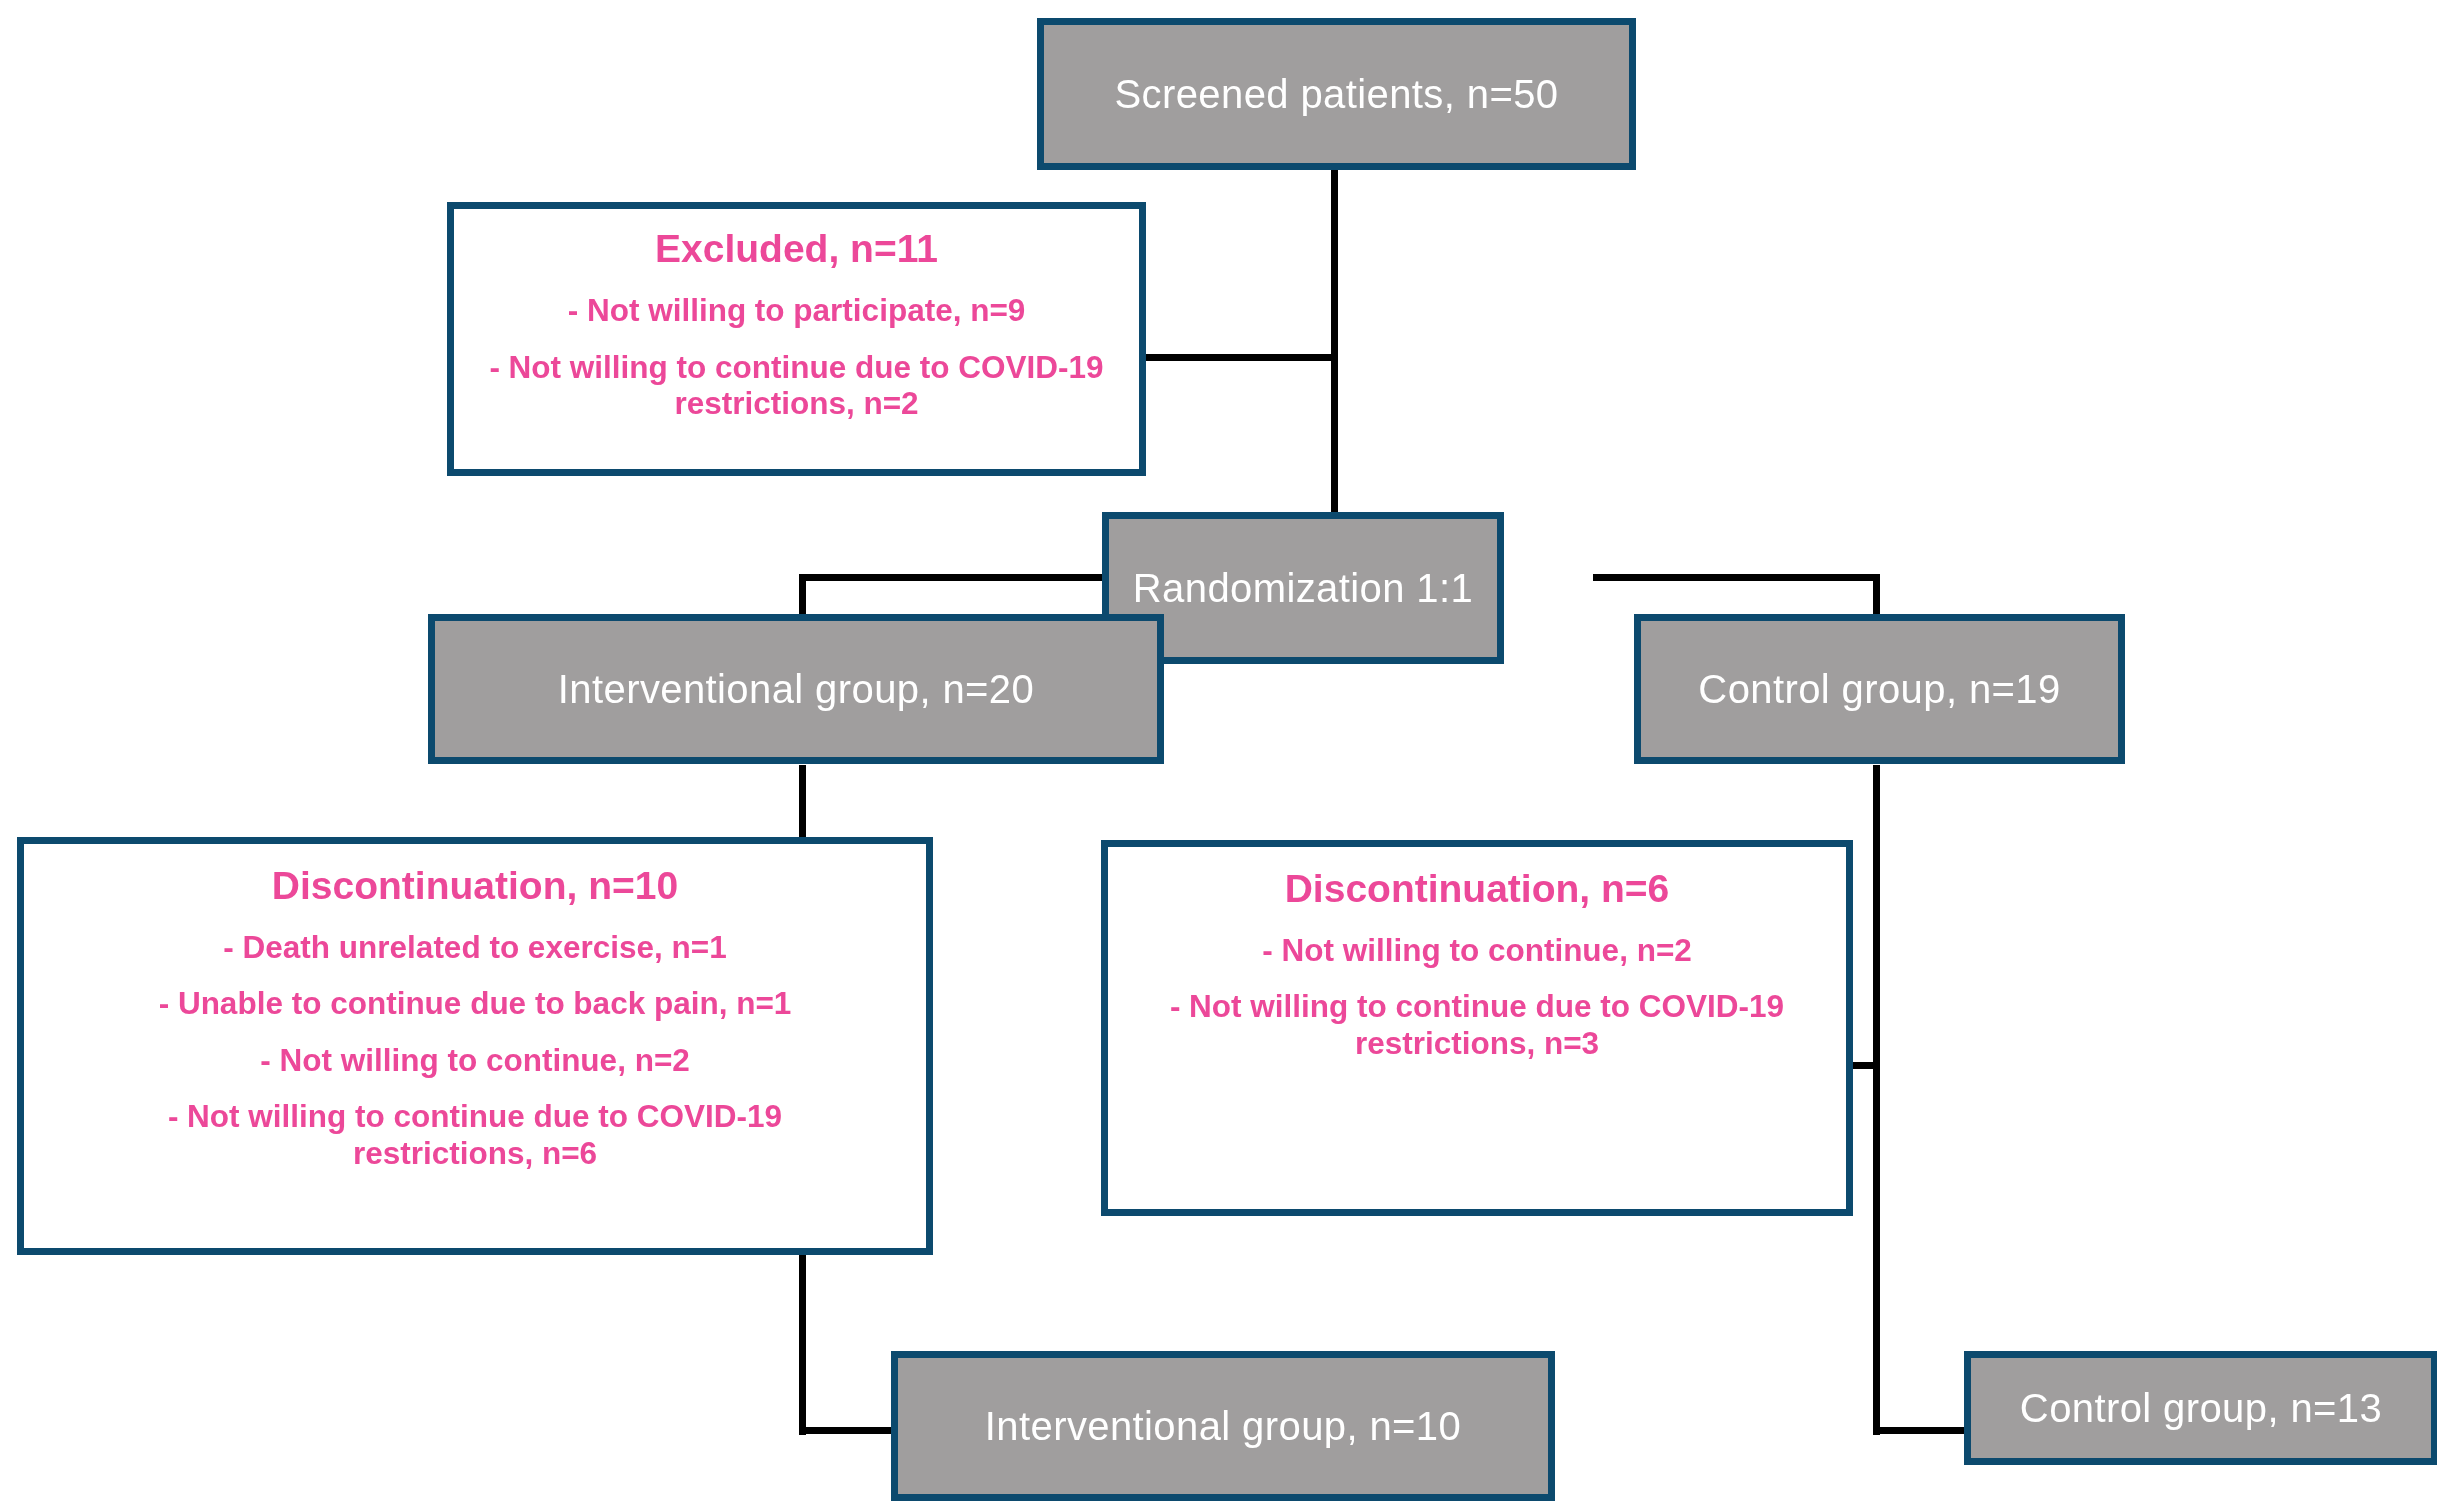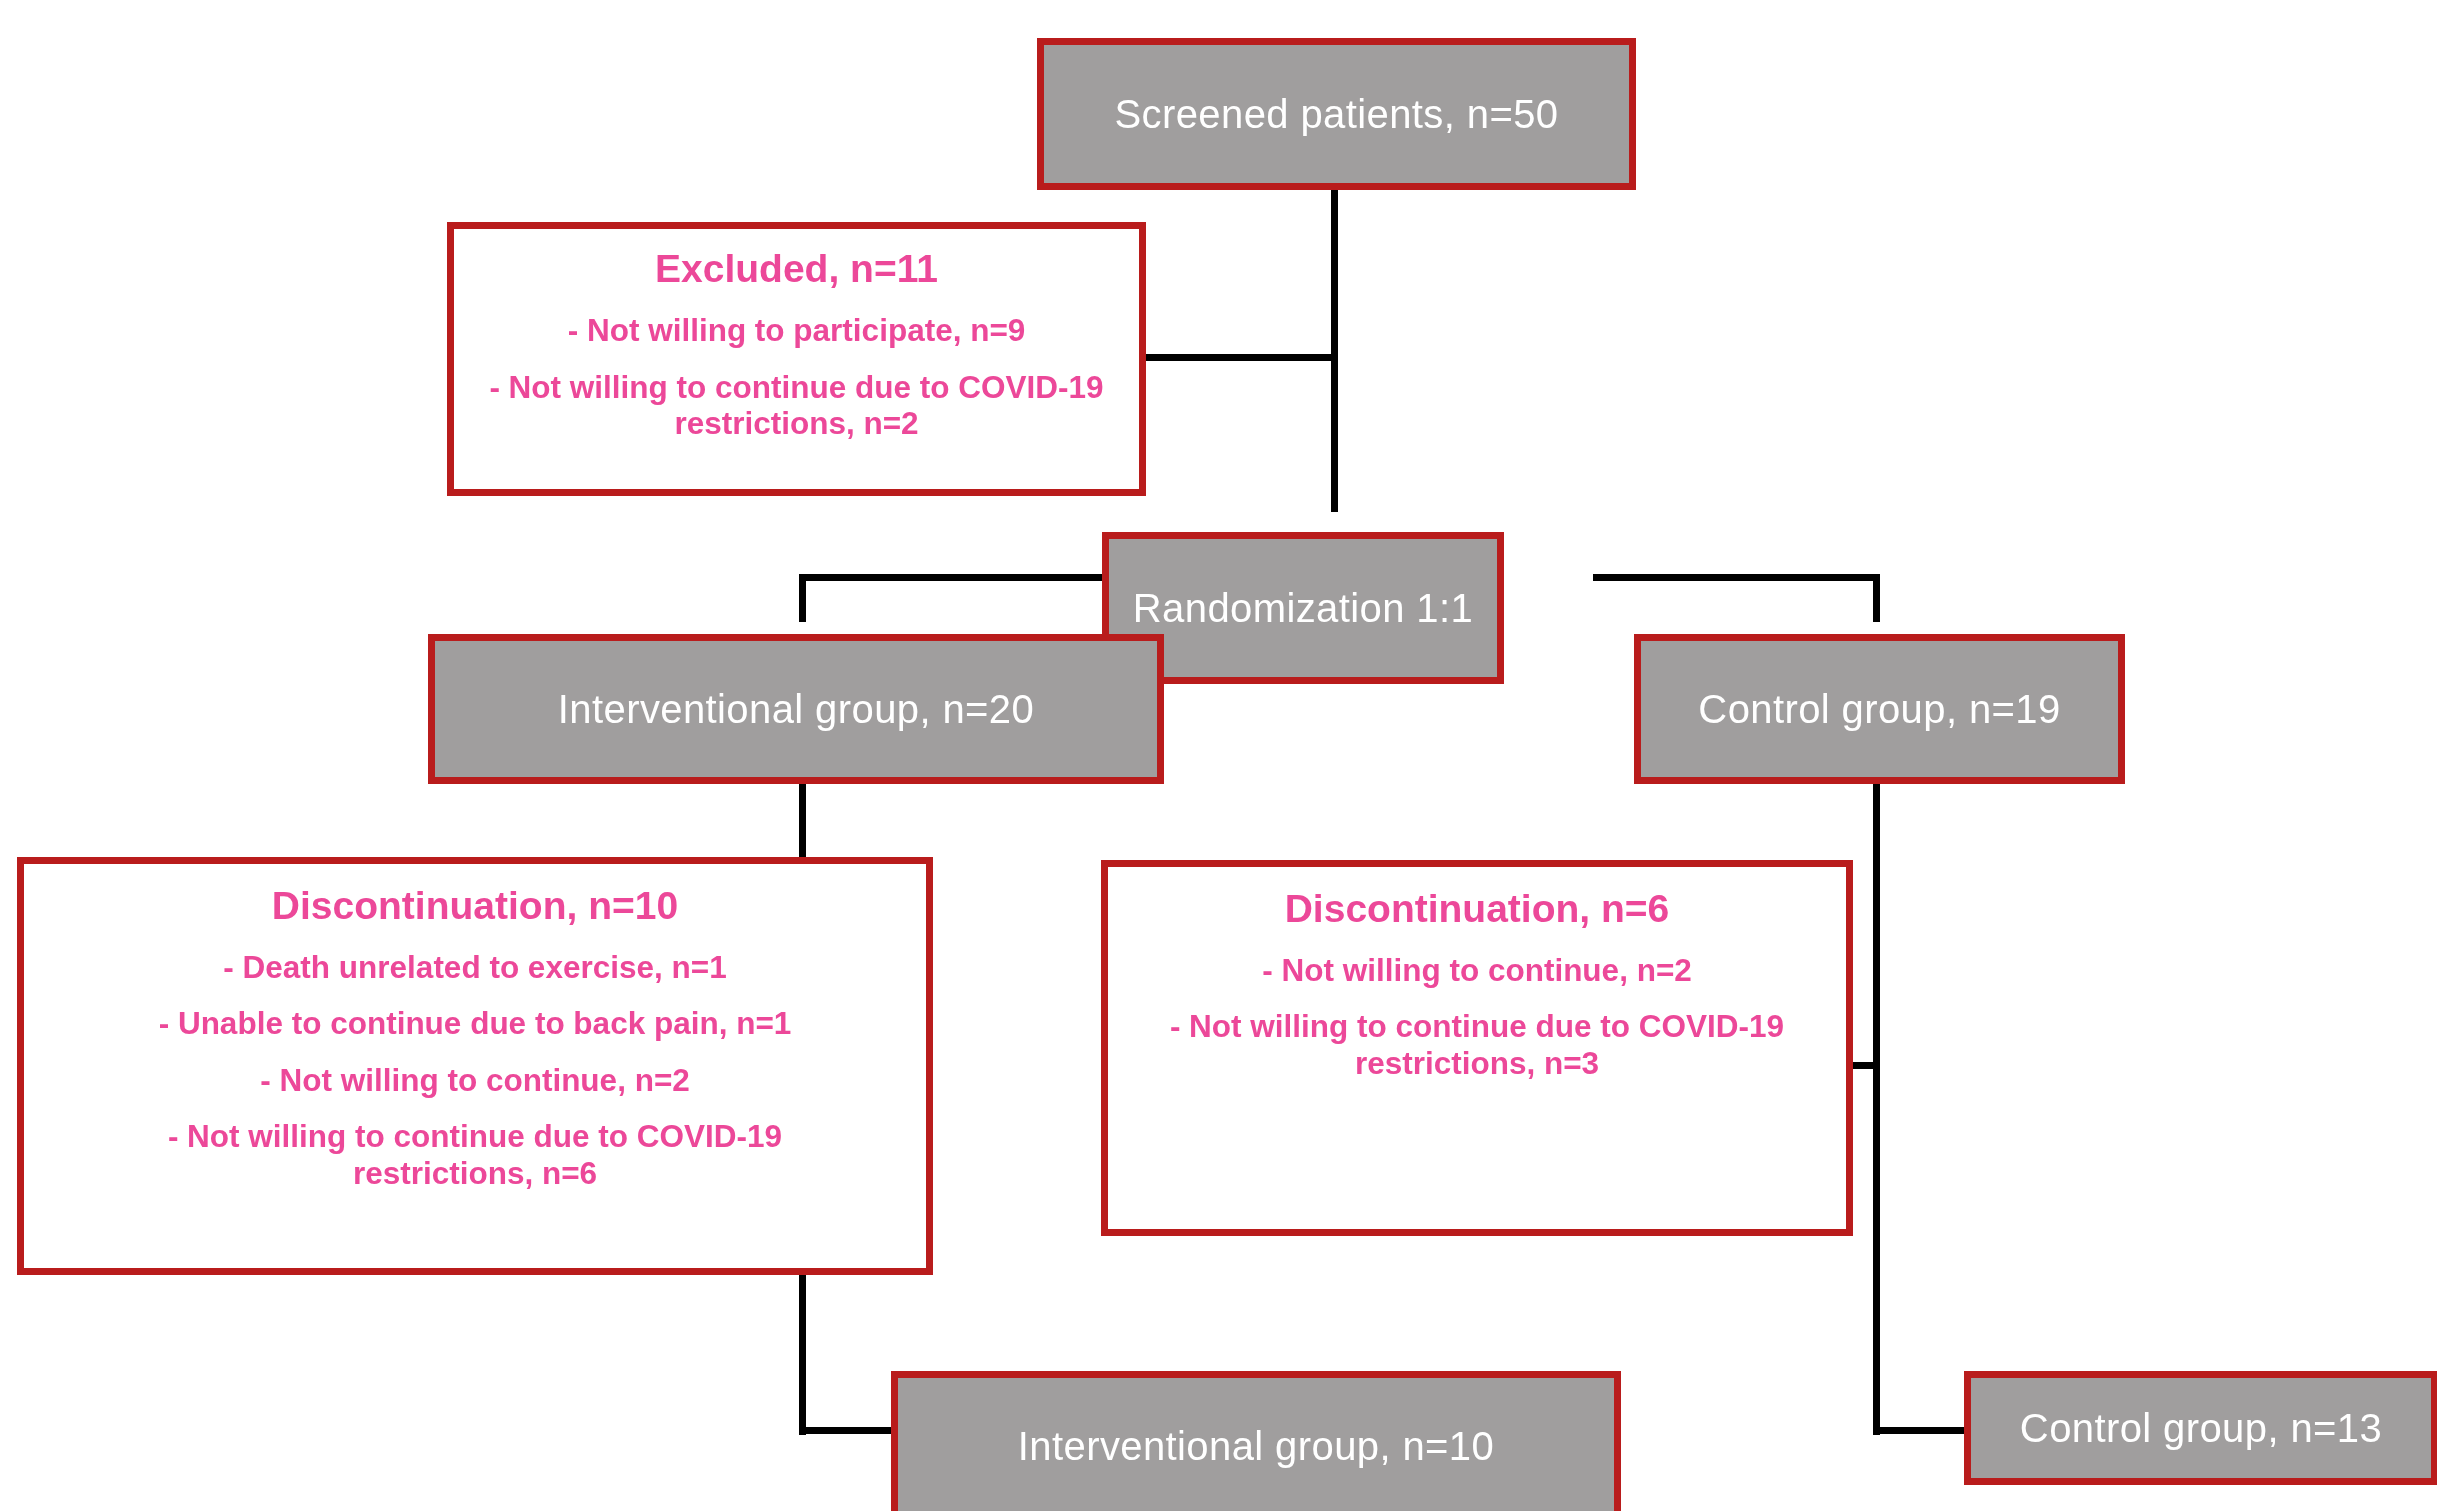--- a/index.html
+++ b/index.html
@@ -14,28 +14,27 @@
     height: 1511px;
     background: #ffffff;
     font-family: "Liberation Sans", sans-serif;
     overflow: hidden;
   }
 
   
   .node {
     position: absolute;
     box-sizing: border-box;
-    border: 7px solid #b91c1c;
+    border: 7px solid #0c4a6e;
     display: flex;
     flex-direction: column;
     align-items: center;
     justify-content: center;
     text-align: center;
     z-index: 5;
-    margin-top: 20px;
   }
   .node.filled {
     background: #a09e9e;
     color: #ffffff;
   }
   .node.outline {
     background: #ffffff;
     color: #ec4899;
     font-weight: bold;
   }
@@ -135,21 +134,21 @@
   </div>
 
   <div class="node outline" style="left:1101px; top:840px; width:752px; height:376px; justify-content:flex-start; padding-top:20px;">
     <div class="node-title">Discontinuation,  n=6</div>
     <div class="reasons">
       <div class="reason">- Not willing to continue, n=2</div>
       <div class="reason" style="max-width:706px; margin-left:auto; margin-right:auto;">- Not willing to continue due to COVID-19 restrictions, n=3</div>
     </div>
   </div>
 
-  <div class="node filled" style="left:891px; top:1351px; width:730px; height:150px;text-align:center;">
+  <div class="node filled" style="left:891px; top:1351px; width:664px; height:150px;text-align:center;">
     <div class="node-title">Interventional  group, n=10</div>
   </div>
 
   <div class="node filled" style="left:1964px; top:1351px; width:474px; height:114px;">
     <div class="node-title">Control group, n=13</div>
   </div>
 
 </div>
 
 

